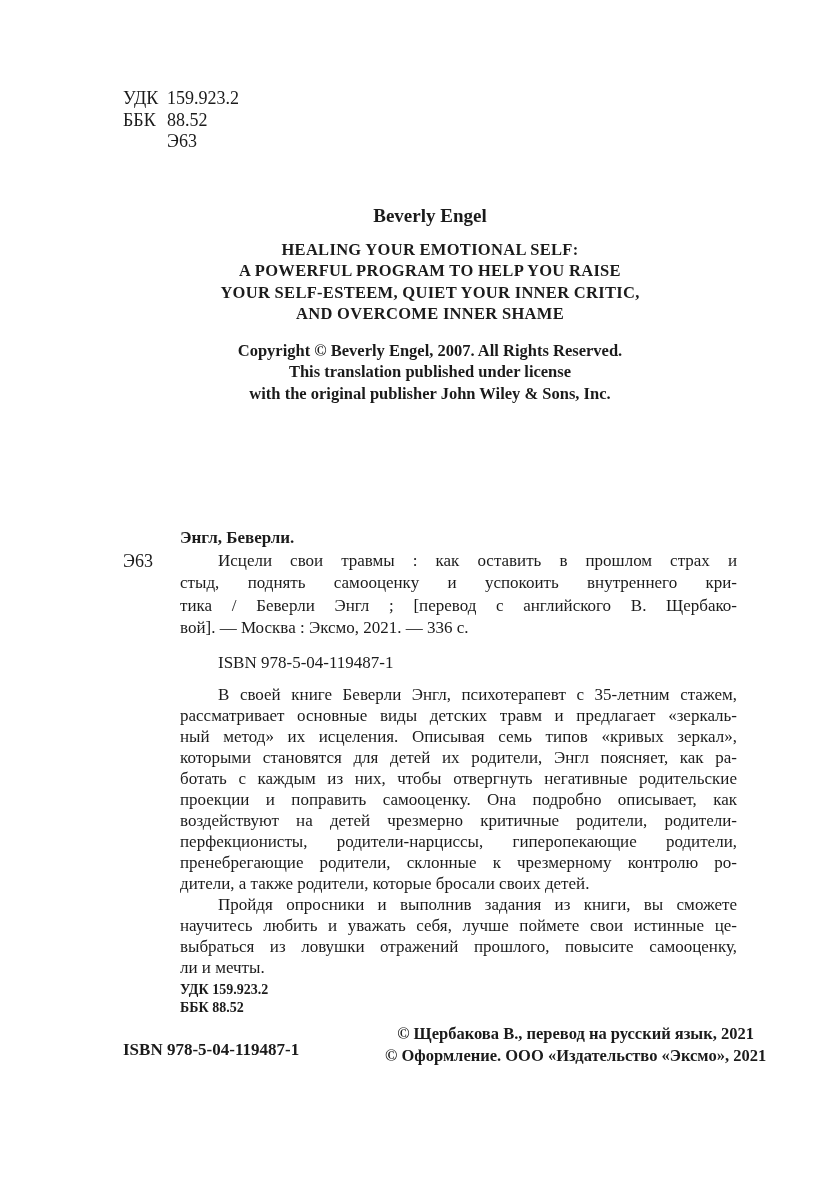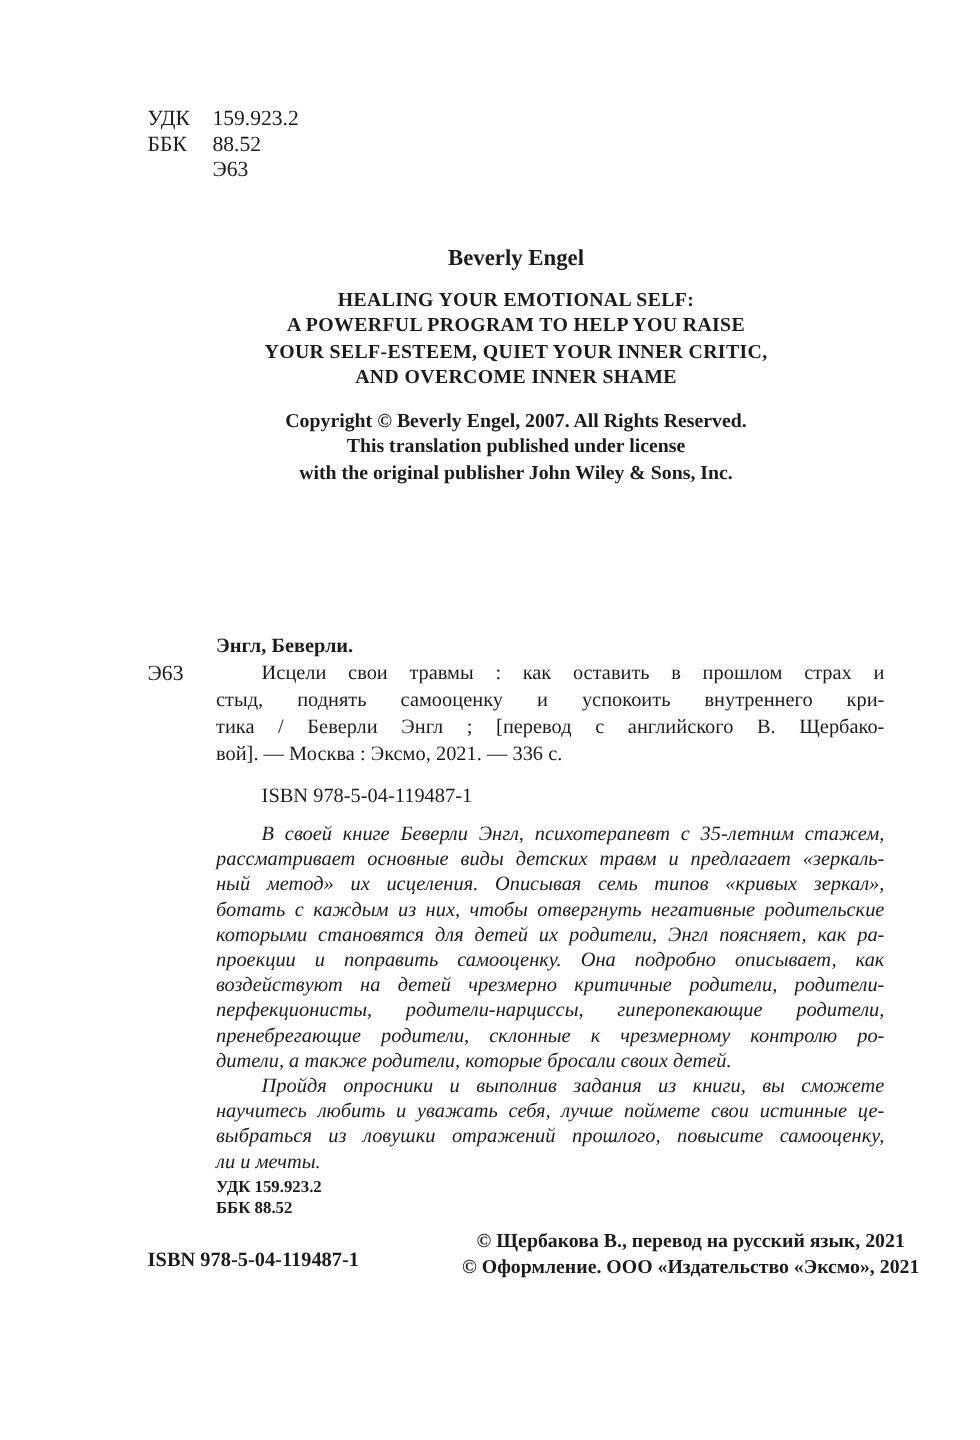--- a/index.html
+++ b/index.html
@@ -19,21 +19,21 @@
 
   
   .top-codes {
     position: absolute;
     left: 123px;
     top: 88px;
     font-size: 18px;
     line-height: 21.5px;
     display: grid;
     grid-template-columns: 44px auto;
-    column-gap: 10px;
+    column-gap: 0;
   }
 
   
   .title-block {
     position: absolute;
     left: 123px;
     top: 205px;
     width: 614px;
     text-align: center;
     font-weight: bold;
@@ -73,21 +73,20 @@
   .card-heading {
     font-weight: bold;
   }
   .isbn-mid {
     margin-top: 12px;
     text-indent: 38px;
   }
   .annotation {
     margin-top: 10px;
     line-height: 21px;
-    font-style: italic;
   }
   .lines-just div {
     text-align: justify;
     text-align-last: justify;
   }
   .lines-just div:last-child {
     text-align-last: left;
   }
   .indent-first div:first-child {
     text-indent: 38px;
@@ -157,22 +156,22 @@
         <div>тика / Беверли Энгл ; [перевод с английского В. Щербако-</div>
         <div>вой]. — Москва : Эксмо, 2021. — 336 с.</div>
       </div>
     <div class="isbn-mid">ISBN 978-5-04-119487-1</div>
 
     <div class="annotation">
       <div class="lines-just indent-first">
           <div>В своей книге Беверли Энгл, психотерапевт с 35-летним стажем,</div>
           <div>рассматривает основные виды детских травм и предлагает «зеркаль-</div>
           <div>ный метод» их исцеления. Описывая семь типов «кривых зеркал»,</div>
+          <div>которыми становятся для детей их родители, Энгл поясняет, как ра-</div>
           <div>ботать с каждым из них, чтобы отвергнуть негативные родительские</div>
-          <div>которыми становятся для детей их родители, Энгл поясняет, как ра-</div>
           <div>проекции и поправить самооценку. Она подробно описывает, как</div>
           <div>воздействуют на детей чрезмерно критичные родители, родители-</div>
           <div>перфекционисты, родители-нарциссы, гиперопекающие родители,</div>
           <div>пренебрегающие родители, склонные к чрезмерному контролю ро-</div>
           <div>дители, а также родители, которые бросали своих детей.</div>
         </div>
       <div class="lines-just indent-first">
           <div>Пройдя опросники и выполнив задания из книги, вы сможете</div>
           <div>научитесь любить и уважать себя, лучше поймете свои истинные це-</div>
           <div>выбраться из ловушки отражений прошлого, повысите самооценку,</div>

